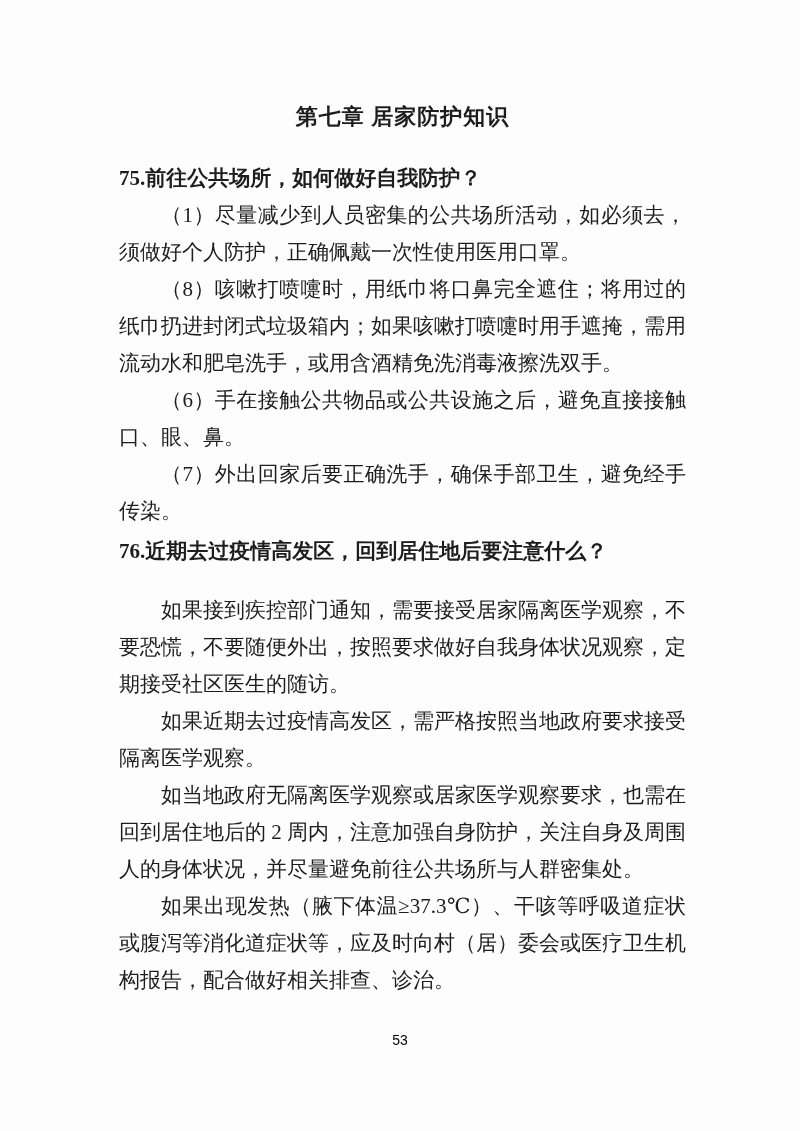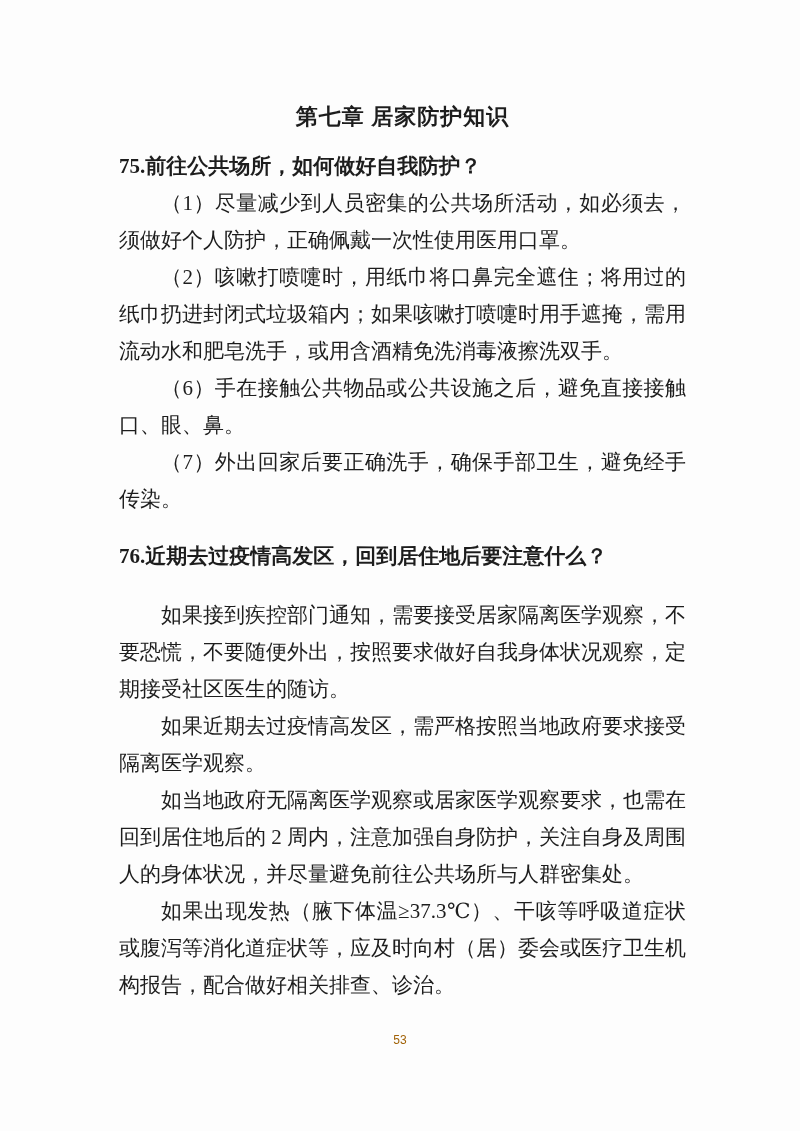--- a/index.html
+++ b/index.html
@@ -26,56 +26,56 @@
     font-weight: bold;
     letter-spacing: 1px;
     margin: 0;
   }
   .question-heading {
     font-size: 21px;
     line-height: 37px;
     font-weight: bold;
     margin: 0;
   }
-  .q75-heading { margin-top: 12px; }
-  .q76-heading { margin-top: 20px; }
+  .q75-heading { margin-top: 24px; }
+  .q76-heading { margin-top: 3px; }
   .para-group { }
   .para-group-2 { margin-top: 22px; }
   .para {
     font-size: 21px;
     line-height: 37px;
     margin: 0;
     text-align: justify;
     text-indent: 2em;
   }
   .page-number {
     position: absolute;
     left: 0;
     right: 0;
     top: 1032px;
     text-align: center;
     font-family: "Liberation Sans", "DejaVu Sans", sans-serif;
-    font-size: 12px;
+    font-size: 14px;
     line-height: 16px;
-    color: #a16207;
+    color: #000000;
   }
 </style>
 </head>
 <body>
 
 <div class="page">
   <div class="content">
 
     <h1 class="chapter-title">第七章 居家防护知识</h1>
 
     <h2 class="question-heading q75-heading">75.前往公共场所，如何做好自我防护？</h2>
 
     <div class="para-group">
       <p class="para">（1）尽量减少到人员密集的公共场所活动，如必须去，须做好个人防护，正确佩戴一次性使用医用口罩。</p>
-      <p class="para">（2）咳嗽打喷嚏时，用纸巾将口鼻完全遮住；将用过的纸巾扔进封闭式垃圾箱内；如果咳嗽打喷嚏时用手遮掩，需用流动水和肥皂洗手，或用含酒精免洗消毒液擦洗双手。</p>
+      <p class="para">（8）咳嗽打喷嚏时，用纸巾将口鼻完全遮住；将用过的纸巾扔进封闭式垃圾箱内；如果咳嗽打喷嚏时用手遮掩，需用流动水和肥皂洗手，或用含酒精免洗消毒液擦洗双手。</p>
       <p class="para">（6）手在接触公共物品或公共设施之后，避免直接接触口、眼、鼻。</p>
       <p class="para">（7）外出回家后要正确洗手，确保手部卫生，避免经手传染。</p>
     </div>
 
     <h2 class="question-heading q76-heading">76.近期去过疫情高发区，回到居住地后要注意什么？</h2>
 
     <div class="para-group para-group-2">
       <p class="para">如果接到疾控部门通知，需要接受居家隔离医学观察，不要恐慌，不要随便外出，按照要求做好自我身体状况观察，定期接受社区医生的随访。</p>
       <p class="para">如果近期去过疫情高发区，需严格按照当地政府要求接受隔离医学观察。</p>
       <p class="para">如当地政府无隔离医学观察或居家医学观察要求，也需在回到居住地后的 2 周内，注意加强自身防护，关注自身及周围人的身体状况，并尽量避免前往公共场所与人群密集处。</p>

